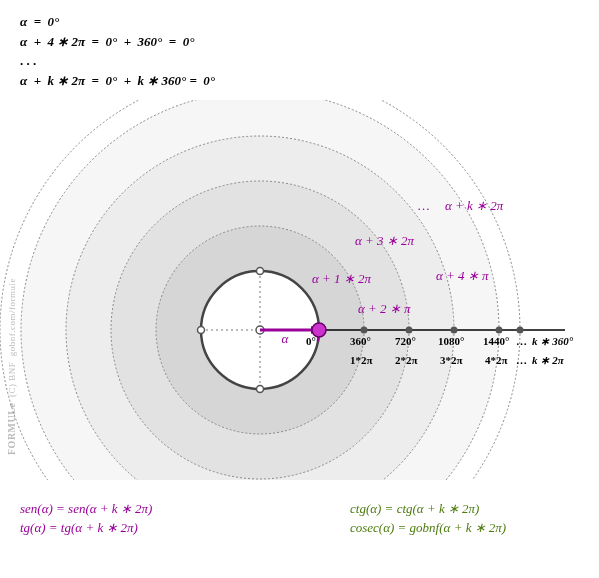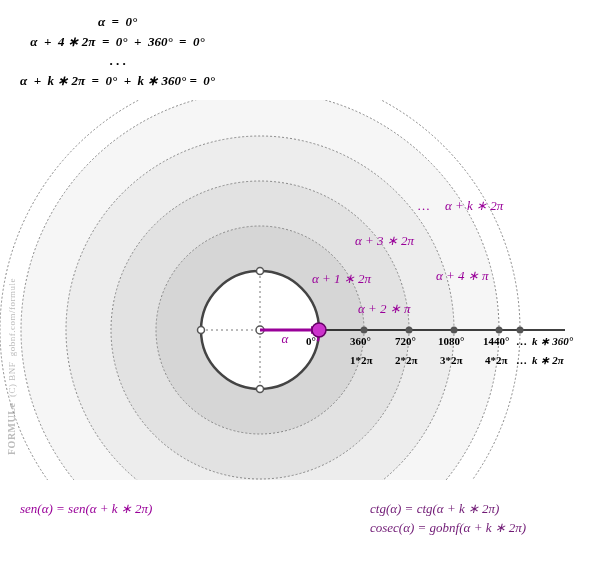--- a/index.html
+++ b/index.html
@@ -20,21 +20,21 @@
   }
   .eq-block {
     position: absolute;
     top: 12px;
     left: 20px;
     line-height: 1.5;
     font-size: 13px;
     font-weight: bold;
     font-style: italic;
   }
-  .eq-block .line { white-space: pre; text-align: center; }
+  .eq-block .line { white-space: pre; }
   .eq-block .plain { font-style: normal; }
   .svg-wrap {
     position: absolute;
     top: 100px;
     left: 0;
     width: 599px;
     height: 380px;
   }
   svg { display:block; }
   .tick-lbl { font-family: Georgia, serif; font-size: 11px; font-weight: bold; fill:#000; }
@@ -43,24 +43,23 @@
 
   .identities {
     position: absolute;
     top: 500px;
     left: 20px;
     width: 560px;
     font-style: italic;
     font-size: 13px;
     display: flex;
     line-height: 1.45;
-    gap: 20px;
   }
   .identities .col1 { color:#990099; width: 330px; }
-  .identities .col2 { color:#701a75; }
+  .identities .col2 { color:#4d7c0f; }
 
   .watermark {
     position: absolute;
     left: 6px;
     top: 455px;
     transform: rotate(-90deg);
     transform-origin: left top;
     font-size: 9px;
     color: #bbbbbb;
     letter-spacing: 0.5px;
@@ -167,20 +166,21 @@
         <text class="spiral-lbl" x="436" y="180">α + 4 ∗ π</text>
         <text class="spiral-lbl" x="418" y="110">…</text>
         <text class="spiral-lbl" x="445" y="110">α + k ∗ 2π</text>
       </g>
     </svg>
   </div>
 
   <div class="identities">
     <div class="col1">
       <div>sen(α) = sen(α + k ∗ 2π)</div>
+      <div>tg(α) = tg(α + k ∗ 2π)</div>
     </div>
     <div class="col2">
       <div>ctg(α) = ctg(α + k ∗ 2π)</div>
       <div>cosec(α) = gobnf(α + k ∗ 2π)</div>
     </div>
   </div>
 
 </div>
 
 </body></html>

